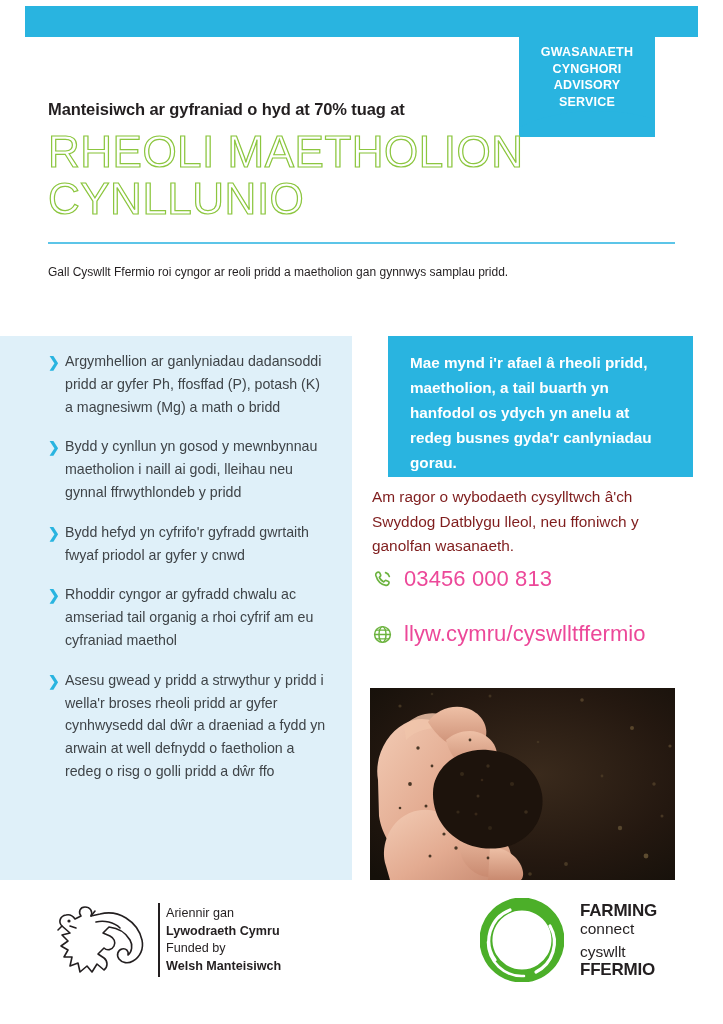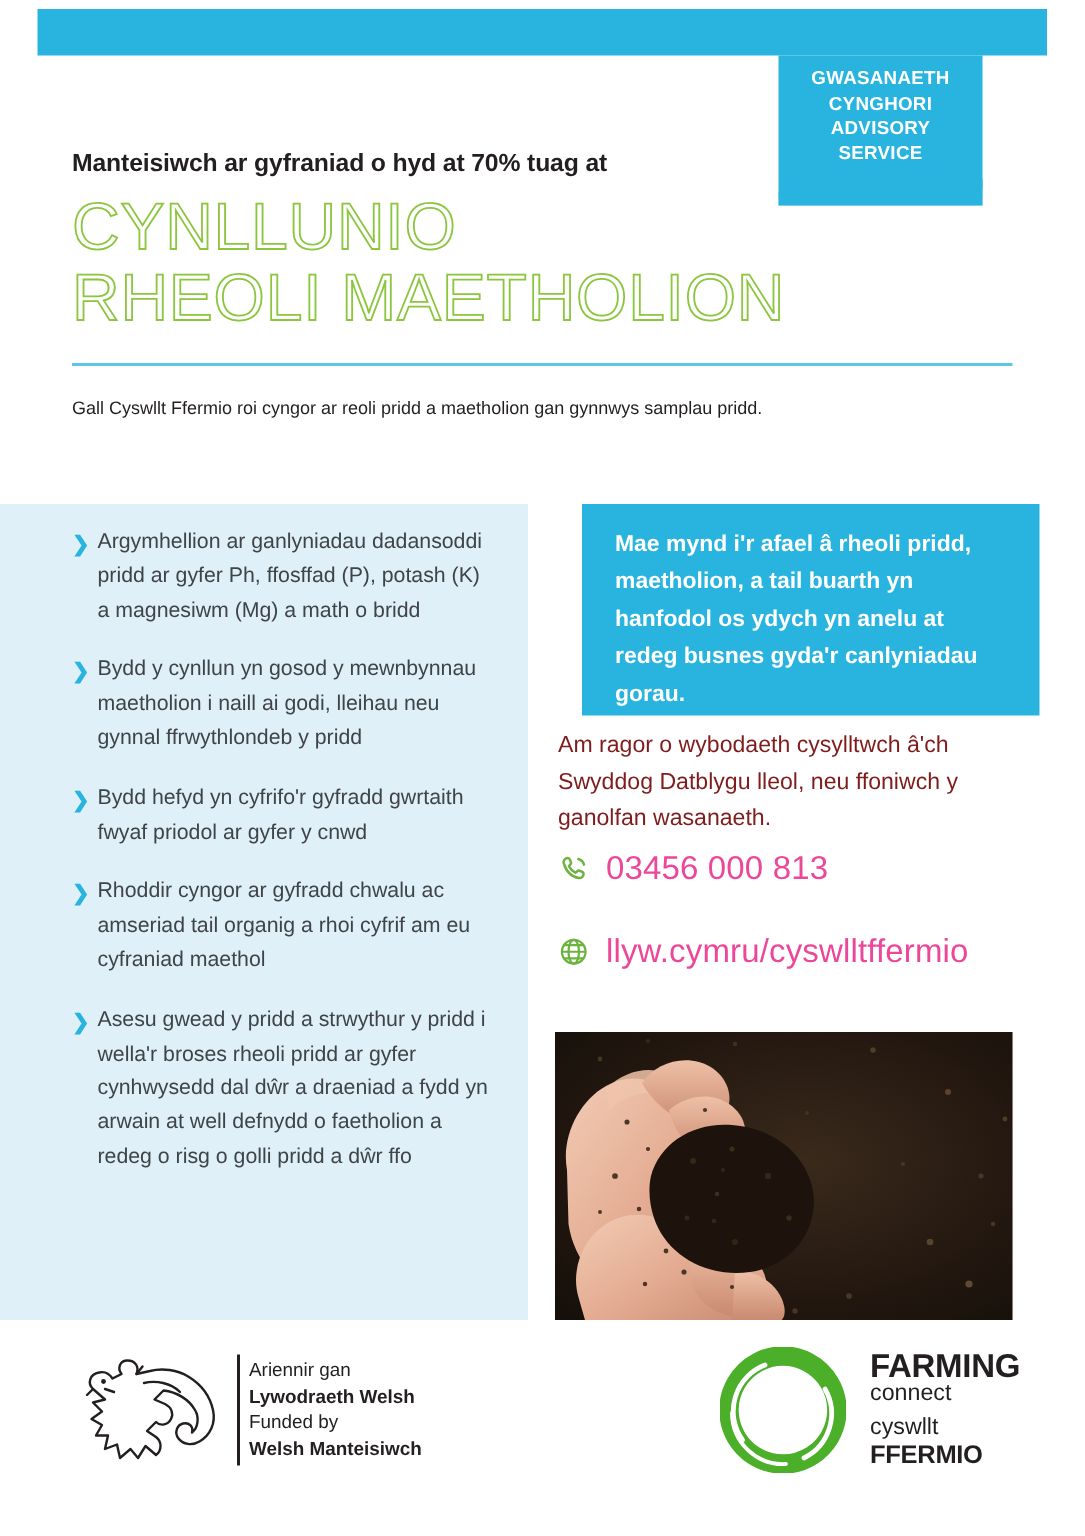--- a/index.html
+++ b/index.html
@@ -254,21 +254,21 @@
     display: flex;
     align-items: center;
     gap: 16px;
   }
   .fc-mark { width: 84px; height: 84px; }
   .fc-text {
     font-size: 15px;
     line-height: 17.5px;
     color: #231f20;
   }
-  .fc-text .l1 { font-weight: bold; font-size: 22px; letter-spacing: -0.2px;}
+  .fc-text .l1 { font-weight: bold; font-size: 17px; letter-spacing: -0.2px;}
   .fc-text .l2 { font-weight: normal; font-size: 15.5px; }
   .fc-text .l3 { font-weight: normal; font-size: 15.5px; margin-top: 6px; }
   .fc-text .l4 { font-weight: bold; font-size: 17px; letter-spacing: -0.2px;}
   .fc-text div { display: block; }
 </style>
 </head>
 <body>
 
 <div class="page">
 
@@ -281,22 +281,22 @@
       <span>ADVISORY</span>
       <span>SERVICE</span>
     </div>
     <div class="badge-swoosh"></div>
     <div class="badge-swoosh2"></div>
   </div>
 
   <div class="kicker">Manteisiwch ar gyfraniad o hyd at 70% tuag at</div>
 
   <div class="title">
+    <span>RHEOLI MAETHOLION</span>
     <span>CYNLLUNIO</span>
-    <span>RHEOLI MAETHOLION</span>
   </div>
 
   <div class="rule"></div>
 
   <div class="intro">Gall Cyswllt Ffermio roi cyngor ar reoli pridd a maetholion gan gynnwys samplau pridd.</div>
 
   <div class="left-panel">
     <div class="bullets">
       <div class="bullet">
         <span class="chev">❯</span>
@@ -441,21 +441,21 @@
                  C64 50 59 51 56 48 L50 54 L56 58 C60 61 60 67 56 70 L49 64 L44 72
                  L39 66 L32 72 L30 63 L22 66 L24 57 L16 57 L20 50 L13 46 L20 41 L14 35 L22 33 Z"></path>
         <circle cx="21" cy="21" r="1.6" fill="#231f20" stroke="none"></circle>
         <path d="M22 26 L28 28 M14 26 L10 30 M43 16 L47 11"></path>
         <path d="M48 22 C56 20 66 22 72 28"></path>
       </svg>
     </span>
     <span class="wg-divider"></span>
     <span class="wg-text">
       <div class="small">Ariennir gan</div>
-      <div class="big">Lywodraeth Welsh</div>
+      <div class="big">Lywodraeth Cymru</div>
       <div class="small">Funded by</div>
       <div class="big">Welsh Manteisiwch</div>
     </span>
   </div>
 
   <div class="fc-logo">
     <span class="fc-mark">
       <svg viewBox="0 0 84 84" fill="none" stroke="#4caf29" stroke-linecap="round">
         <path d="M42 6 A36 36 0 1 1 41.9 6" stroke-width="13"></path>
         <path d="M15 62 A33 33 0 0 1 30 12" stroke="#ffffff" stroke-width="3.2" fill="none"></path>

